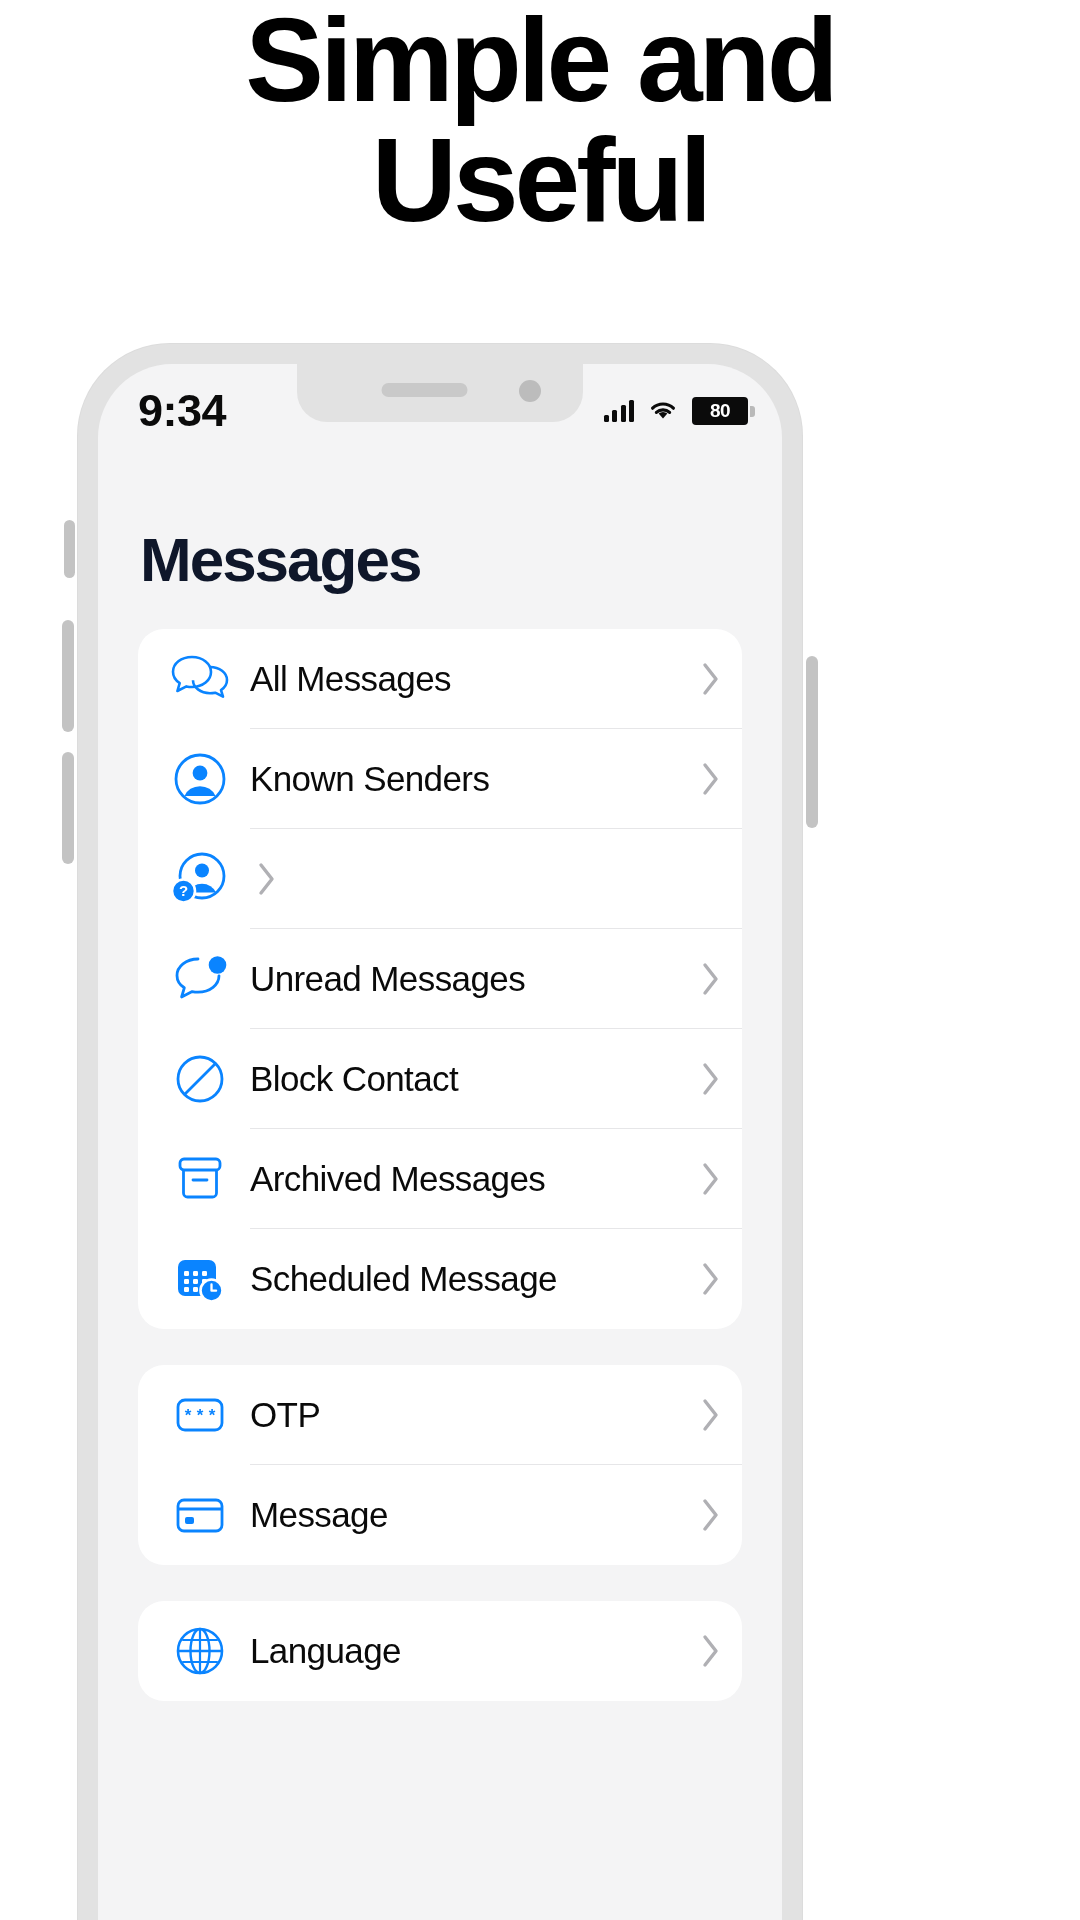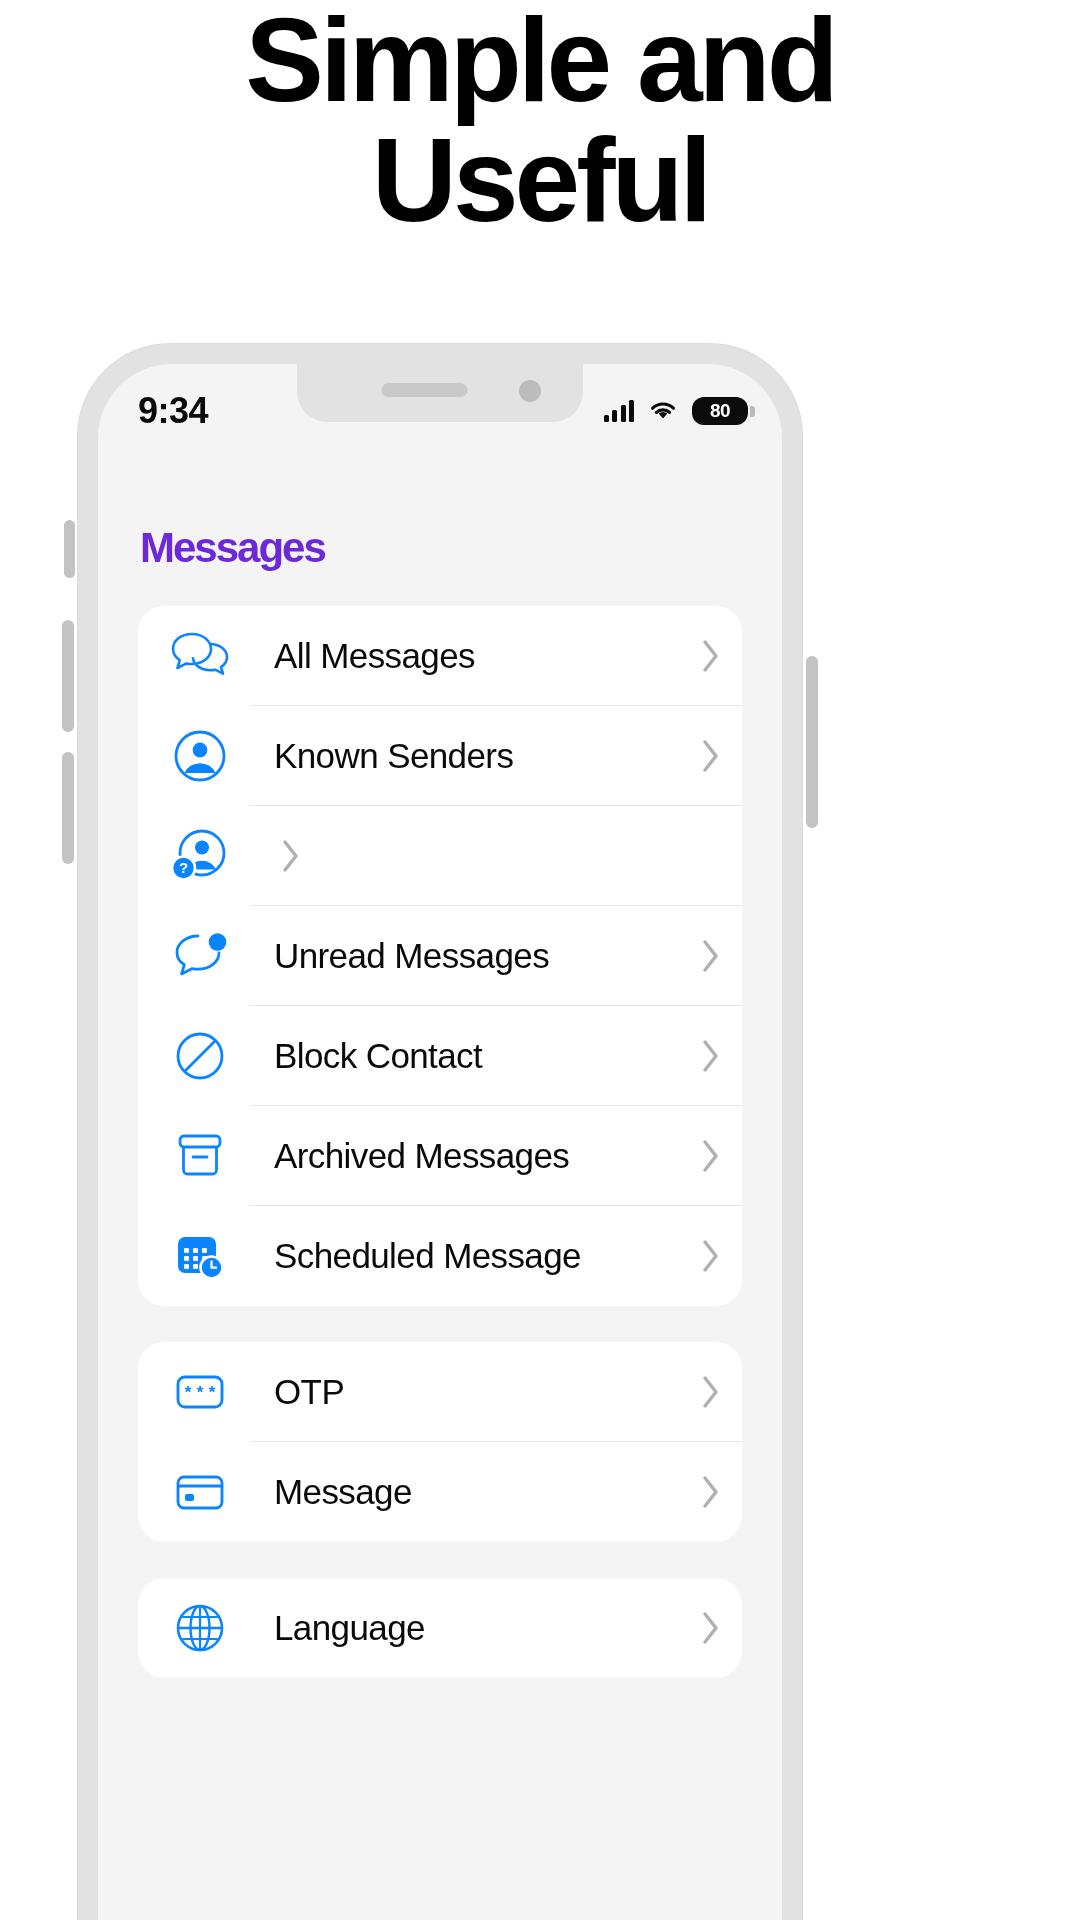--- a/index.html
+++ b/index.html
@@ -89,42 +89,42 @@
     position:absolute;
     left:0; top:0;
     width:684px; height:76px;
     z-index:7;
     display:flex;
     align-items:center;
     justify-content:space-between;
     padding:18px 34px 0 40px;
   }
   .status-time {
-    font-size:36px;
+    font-size:45px;
     font-weight:600;
     color:#0b0b0b;
     letter-spacing:-0.5px;
   }
   .status-icons {
     display:flex;
     align-items:center;
     gap:14px;
   }
   .bars { display:flex; align-items:flex-end; gap:3.5px; height:22px; }
   .bars i { display:block; width:5px; background:#0b0b0b; border-radius:1.5px; }
   .bars i:nth-child(1){ height:7px; }
   .bars i:nth-child(2){ height:12px; }
   .bars i:nth-child(3){ height:17px; }
   .bars i:nth-child(4){ height:22px; }
 
   .battery {
     position:relative;
     width:56px; height:28px;
     background:#0b0b0b;
-    border-radius:12px;
+    border-radius:4px;
     display:flex;
     align-items:center;
     justify-content:center;
   }
   .battery span {
     color:#ffffff;
     font-size:19px;
     font-weight:700;
     letter-spacing:-0.5px;
   }
@@ -139,40 +139,39 @@
 
   
   .app {
     position:absolute;
     left:0; top:76px;
     width:684px;
     height:1504px;
     overflow:hidden;
   }
   .page-title {
-    font-size:42px;
+    font-size:62px;
     font-weight:bold;
-    color:#6d28d9;
+    color:#0f172a;
     letter-spacing:-2px;
     padding:84px 0 34px 42px;
   }
 
   .card {
     margin:0 40px 36px 40px;
     background:#ffffff;
     border-radius:26px;
     overflow:hidden;
   }
   .row {
     display:flex;
     align-items:center;
     height:100px;
     padding-left:26px;
     position:relative;
-    gap:24px;
   }
   .row .ico {
     width:72px;
     min-width:72px;
     display:flex;
     align-items:center;
     justify-content:center;
   }
   .row .lbl {
     flex:1;

